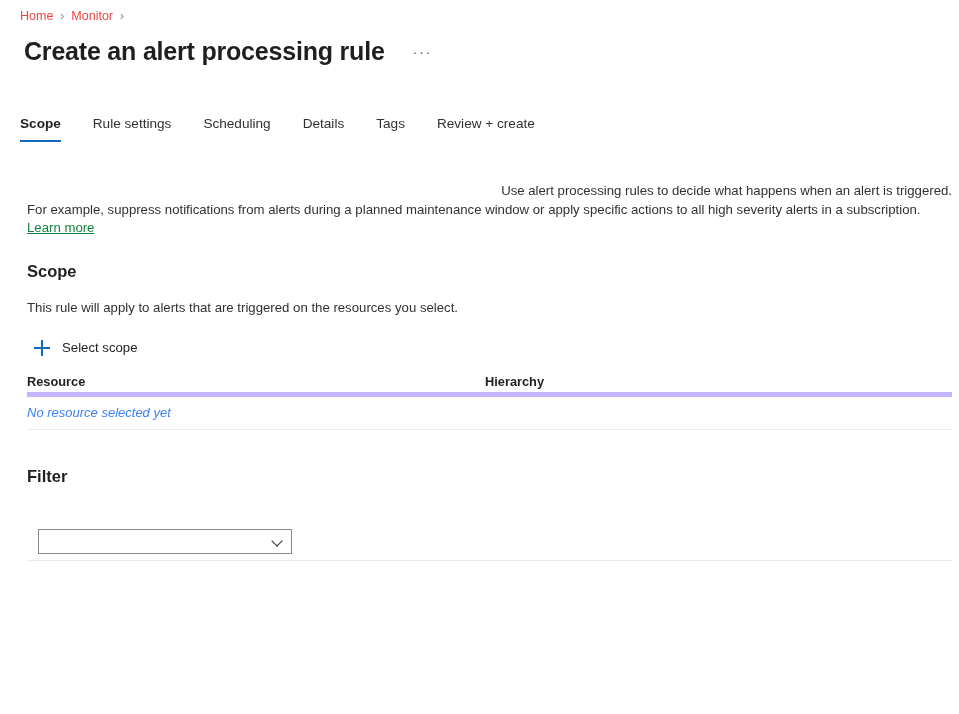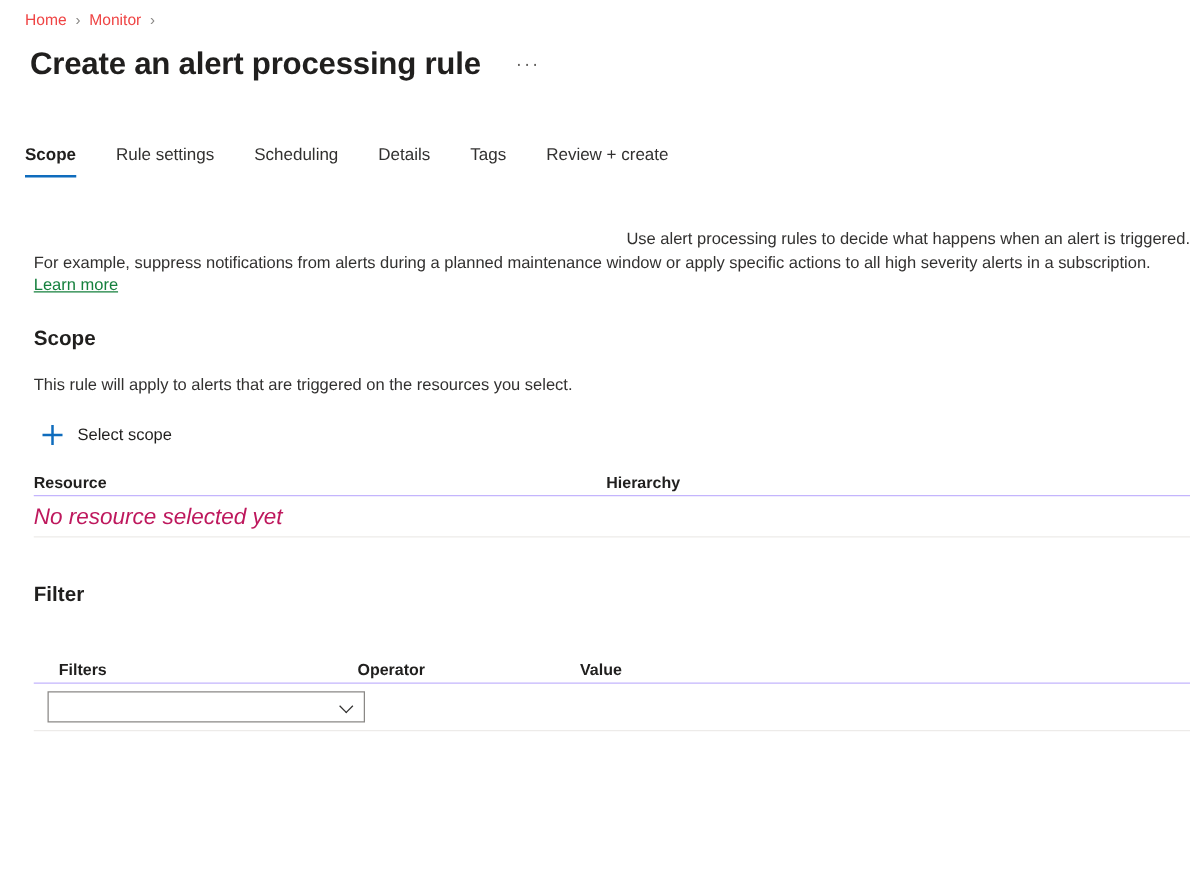--- a/index.html
+++ b/index.html
@@ -184,42 +184,42 @@
     left: 27px;
     width: 925px;
   }
   #resource-table { top: 373px; }
   #filter-table   { top: 523px; }
 
   .th-row {
     display: flex;
     align-items: flex-end;
     height: 24px;
-    border-bottom: 1px solid #c4b5fd;
+    border-bottom: 5px solid #c4b5fd;
     padding-bottom: 2px;
   }
   .th {
     font-size: 12.8px;
     font-weight: 600;
     color: #201f1e;
     line-height: 17px;
     white-space: nowrap;
   }
   .td-row {
     display: flex;
     align-items: center;
     border-bottom: 1px solid #edebe9;
   }
   #resource-table .td-row { height: 33px; }
   #filter-table .td-row { height: 38px; }
 
   .empty-cell {
-    font-size: 18px;
+    font-size: 13px;
     font-style: italic;
-    color: #be185d;
+    color: #3b82f6;
     line-height: 18px;
   }
 
   
   .col-resource  { width: 458px; }
   .col-hierarchy { width: 300px; }
   
   .col-filters  { width: 259px; padding-left: 20px; }
   .col-operator { width: 178px; }
   .col-value    { width: 200px; }
@@ -308,25 +308,20 @@
     <div class="th col-hierarchy">Hierarchy</div>
   </div>
   <div class="td-row">
     <div class="empty-cell">No resource selected yet</div>
   </div>
 </div>
 
 <h2 class="section-heading" id="filter-heading">Filter</h2>
 
 <div class="data-table" id="filter-table">
-  <div class="th-row">
-    <div class="th col-filters">Filters</div>
-    <div class="th col-operator">Operator</div>
-    <div class="th col-value">Value</div>
-  </div>
   <div class="td-row">
     <div class="dropdown">
       <span class="dropdown-value"></span>
       <span class="chevron-down"></span>
     </div>
     <div class="col-operator"></div>
     <div class="col-value"></div>
   </div>
 </div>
 

